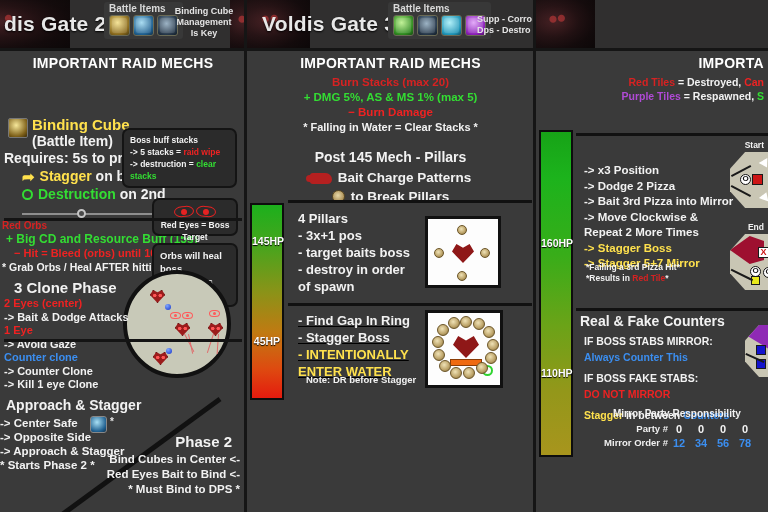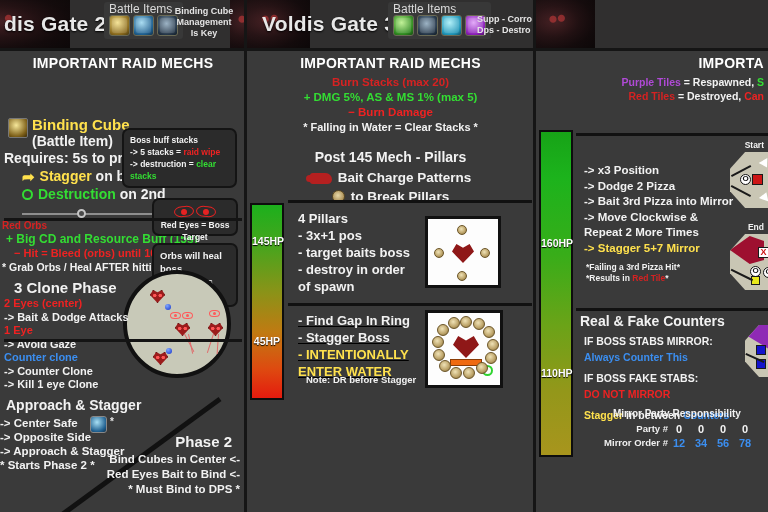--- a/index.html
+++ b/index.html
@@ -37,21 +37,21 @@
   }
   .gate-title {
     position: absolute; top: 12px;
     color: #e8e8e8; font-size: 21px; font-weight: bold;
     letter-spacing: .2px; text-shadow: 0 1px 2px #000; white-space: nowrap;
   }
   .items-box {
     position: absolute; top: 2px;
     background: #383838; border-radius: 3px; padding: 2px 5px 3px 5px;
   }
-  .items-label { color: #d9d9d9; font-size: 12px; font-weight: normal; line-height: 10px; }
+  .items-label { color: #d9d9d9; font-size: 10px; font-weight: bold; line-height: 10px; }
   .items-row { display: flex; gap: 3px; margin-top: 1px; }
   .bi {
     width: 21px; height: 21px; border-radius: 3px;
     border: 1px solid #6a6a55; position: relative;
   }
   .bi::after {
     content: ""; position: absolute; inset: 2px; border-radius: 2px;
     background: rgba(255,255,255,.12);
   }
   .bi-gold   { background: radial-gradient(circle at 40% 35%, #f4e08a, #8a6a1d 70%, #4a3a10); }
@@ -479,40 +479,41 @@
 
   <div class="col col-3">
     <div class="header">
       <div class="hdr-art" style="left:0px;width:60px"></div>
     </div>
 
     <div class="body-panel">
       <div class="band-top"></div>
       <div class="c3-mech mech-title" style="text-align:right">IMPORTA</div>
       <div class="c3-sub t">
+        <div><span class="red2">Red Tiles</span><span class="white"> = Destroyed, </span><span class="red">Can</span></div>
         <div><span class="purple">Purple Tiles</span><span class="white"> = Respawned, </span><span class="green">S</span></div>
-        <div><span class="red2">Red Tiles</span><span class="white"> = Destroyed, </span><span class="red">Can</span></div>
       </div>
     </div>
 
     <div class="hp-bar" style="left:4px;top:130px;width:34px;height:327px;
         background:linear-gradient(180deg,#17a317 0%,#1cb31c 14%,#38ad19 38%,#6ba318 60%,#93971a 80%,#a8951d 100%);">
       <div class="hp-label" style="top:105px">160HP</div>
       <div class="hp-label" style="top:235px">110HP</div>
     </div>
   </div>
 
   <div class="panel-hr" style="left:576px;width:192px;top:133px"></div>
 
   <div class="c3-lines t" style="position:absolute;left:584px;top:163px;font-size:11.5px">
     <div class="white">-&gt; x3 Position</div>
     <div class="white">-&gt; Dodge 2 Pizza</div>
     <div class="white">-&gt; Bait 3rd Pizza into Mirror</div>
     <div class="white">-&gt; Move Clockwise &amp;</div>
     <div class="white">      Repeat 2 More Times</div>
+    <div class="yellow">-&gt; Stagger Boss</div>
     <div class="yellow">-&gt; Stagger 5+7 Mirror</div>
   </div>
   <div class="t white" style="position:absolute;left:586px;top:262px;font-size:8.5px">*Failing a 3rd Pizza Hit*</div>
   <div class="t" style="position:absolute;left:586px;top:273px;font-size:8.5px">
     <span class="white"> *Results in </span><span class="red2">Red Tile</span><span class="white">*</span>
   </div>
 
   <div class="t white" style="position:absolute;right:4px;top:140px;font-size:8.5px">Start</div>
   <div class="mirror-poly" style="left:730px;top:152px;width:54px;height:56px">
     <div class="mtile" style="left:22px;top:22px;width:11px;height:11px;background:#cc1515"></div>

